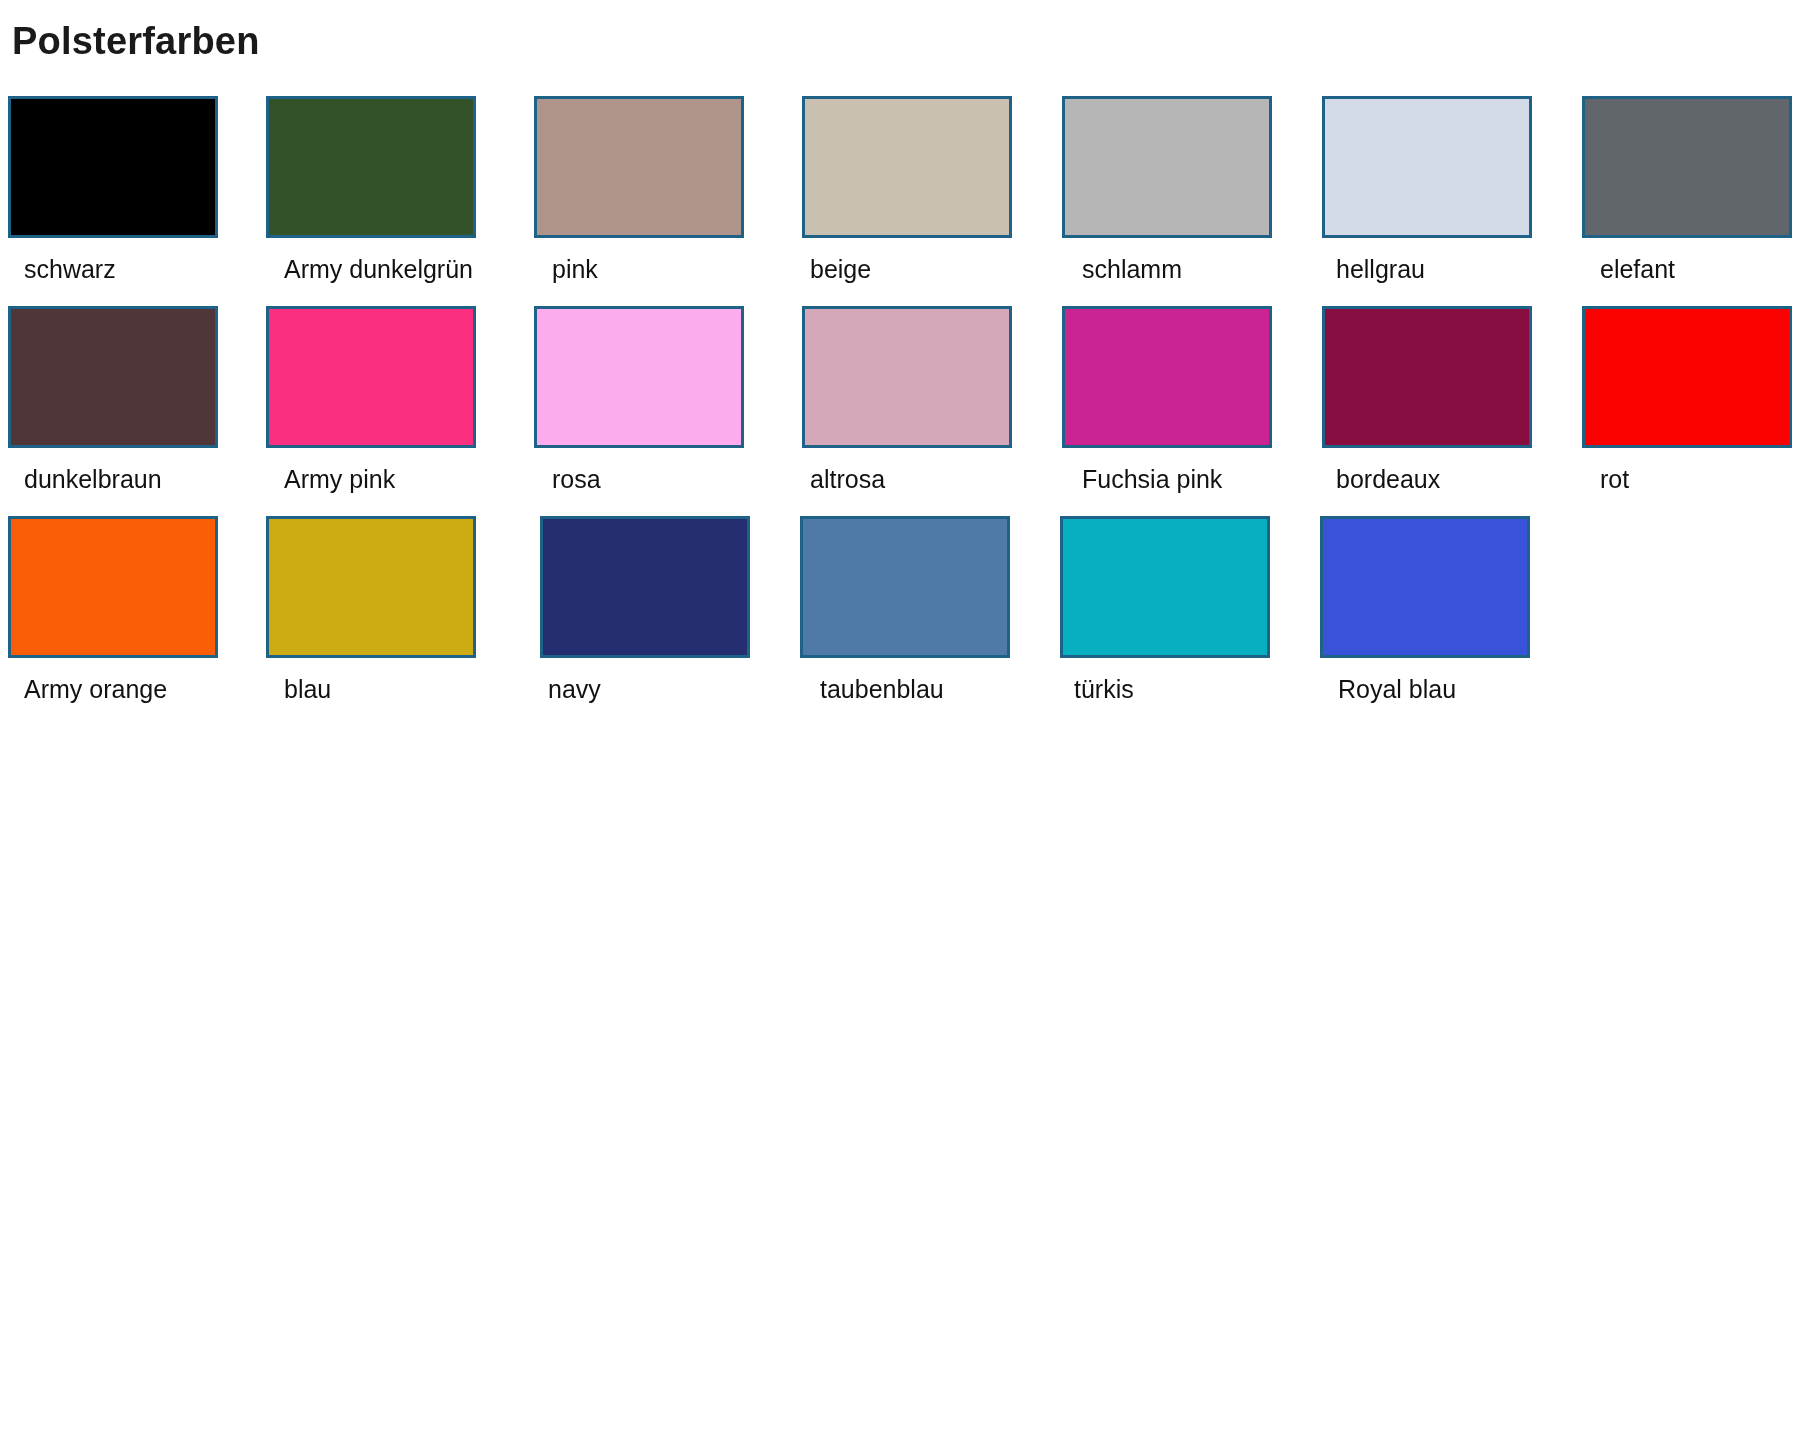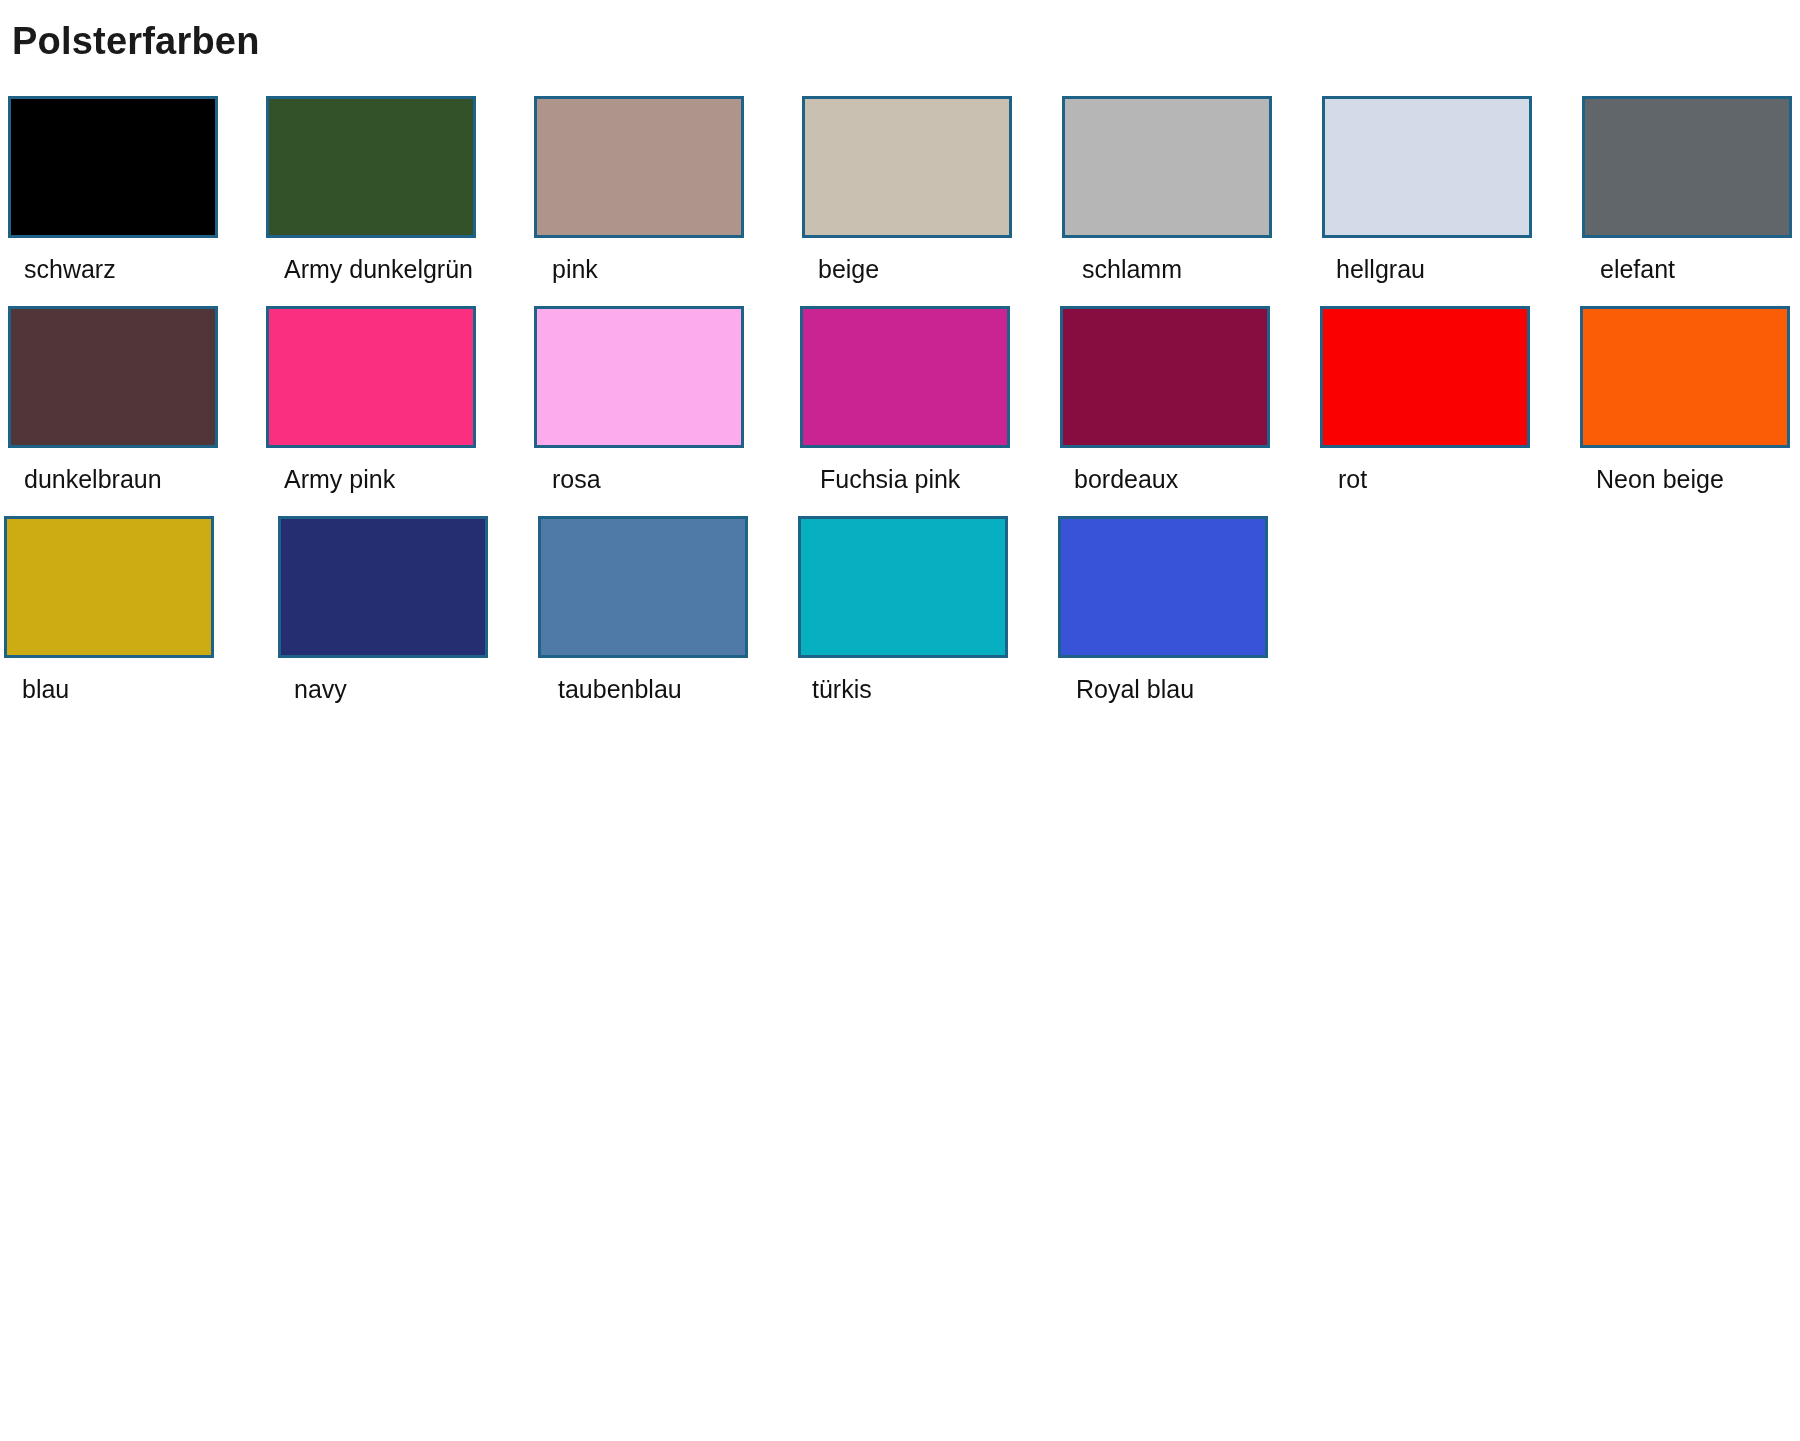--- a/index.html
+++ b/index.html
@@ -69,21 +69,21 @@
   }
 
   
   .col-1 .swatch-chip { left: 8px; }
   .col-1 .swatch-label { left: 24px; }
   .col-2 .swatch-chip { left: 4px; }
   .col-2 .swatch-label { left: 22px; }
   .col-3 .swatch-chip { left: 10px; }
   .col-3 .swatch-label { left: 28px; }
   .col-4 .swatch-chip { left: 16px; }
-  .col-4 .swatch-label { left: 32px; }
+  .col-4 .swatch-label { left: 24px; }
   .col-5 .swatch-chip { left: 14px; }
   .col-5 .swatch-label { left: 34px; }
   .col-6 .swatch-chip { left: 12px; }
   .col-6 .swatch-label { left: 26px; }
   .col-7 .swatch-chip { left: 10px; }
   .col-7 .swatch-label { left: 28px; }
 </style>
 </head>
 <body>
 
@@ -123,35 +123,39 @@
       <div class="swatch-label">dunkelbraun</div>
     </div>
     <div class="swatch-cell col-2">
       <div class="swatch-chip" style="background: rgb(251, 47, 127); border-color: rgb(31, 98, 135);"></div>
       <div class="swatch-label">Army pink</div>
     </div>
     <div class="swatch-cell col-3">
       <div class="swatch-chip" style="background: rgb(252, 172, 236); border-color: rgb(31, 98, 135);"></div>
       <div class="swatch-label">rosa</div>
     </div>
+    <div class="swatch-cell col-4">
+      <div class="swatch-chip" style="background: rgb(212, 168, 184); border-color: rgb(31, 98, 135);"></div>
+      <div class="swatch-label">altrosa</div>
+    </div>
     <div class="swatch-cell col-5">
       <div class="swatch-chip" style="background: rgb(201, 36, 145); border-color: rgb(31, 98, 135);"></div>
       <div class="swatch-label">Fuchsia pink</div>
     </div>
     <div class="swatch-cell col-6">
       <div class="swatch-chip" style="background: rgb(135, 12, 63); border-color: rgb(31, 98, 135);"></div>
       <div class="swatch-label">bordeaux</div>
     </div>
     <div class="swatch-cell col-7">
       <div class="swatch-chip" style="background: rgb(251, 0, 0); border-color: rgb(31, 98, 135);"></div>
       <div class="swatch-label">rot</div>
     </div>
     <div class="swatch-cell col-1">
       <div class="swatch-chip" style="background: rgb(251, 92, 6); border-color: rgb(31, 98, 135);"></div>
-      <div class="swatch-label">Neon beige</div>
+      <div class="swatch-label">Army orange</div>
     </div>
     <div class="swatch-cell col-2">
       <div class="swatch-chip" style="background: rgb(205, 172, 19); border-color: rgb(31, 98, 135);"></div>
       <div class="swatch-label">blau</div>
     </div>
     <div class="swatch-cell col-4">
       <div class="swatch-chip" style="background: rgb(37, 46, 112); border-color: rgb(31, 98, 135);"></div>
       <div class="swatch-label">navy</div>
     </div>
     <div class="swatch-cell col-5">

